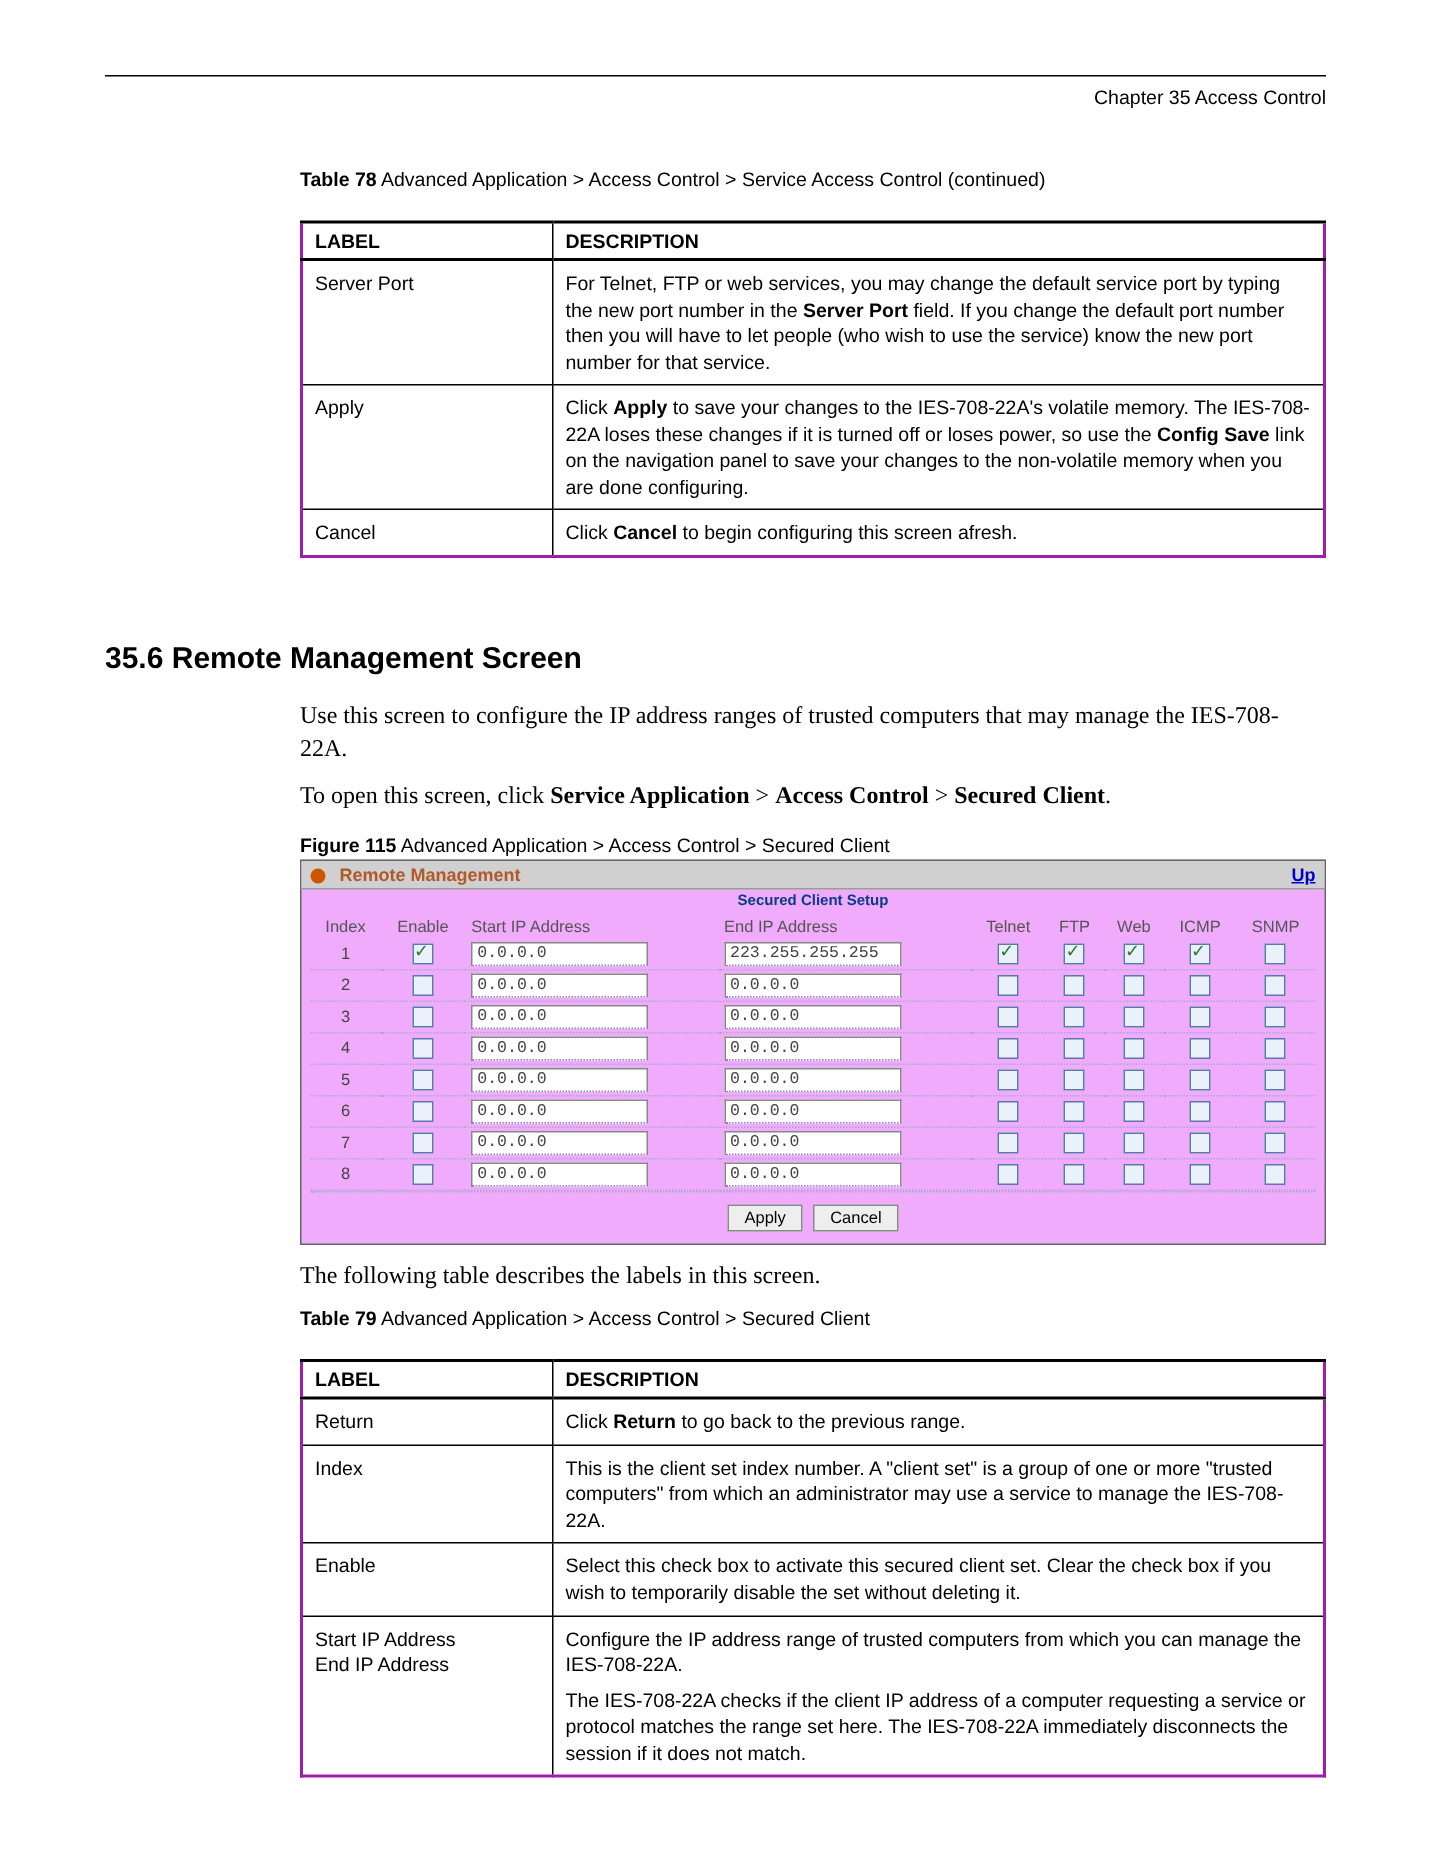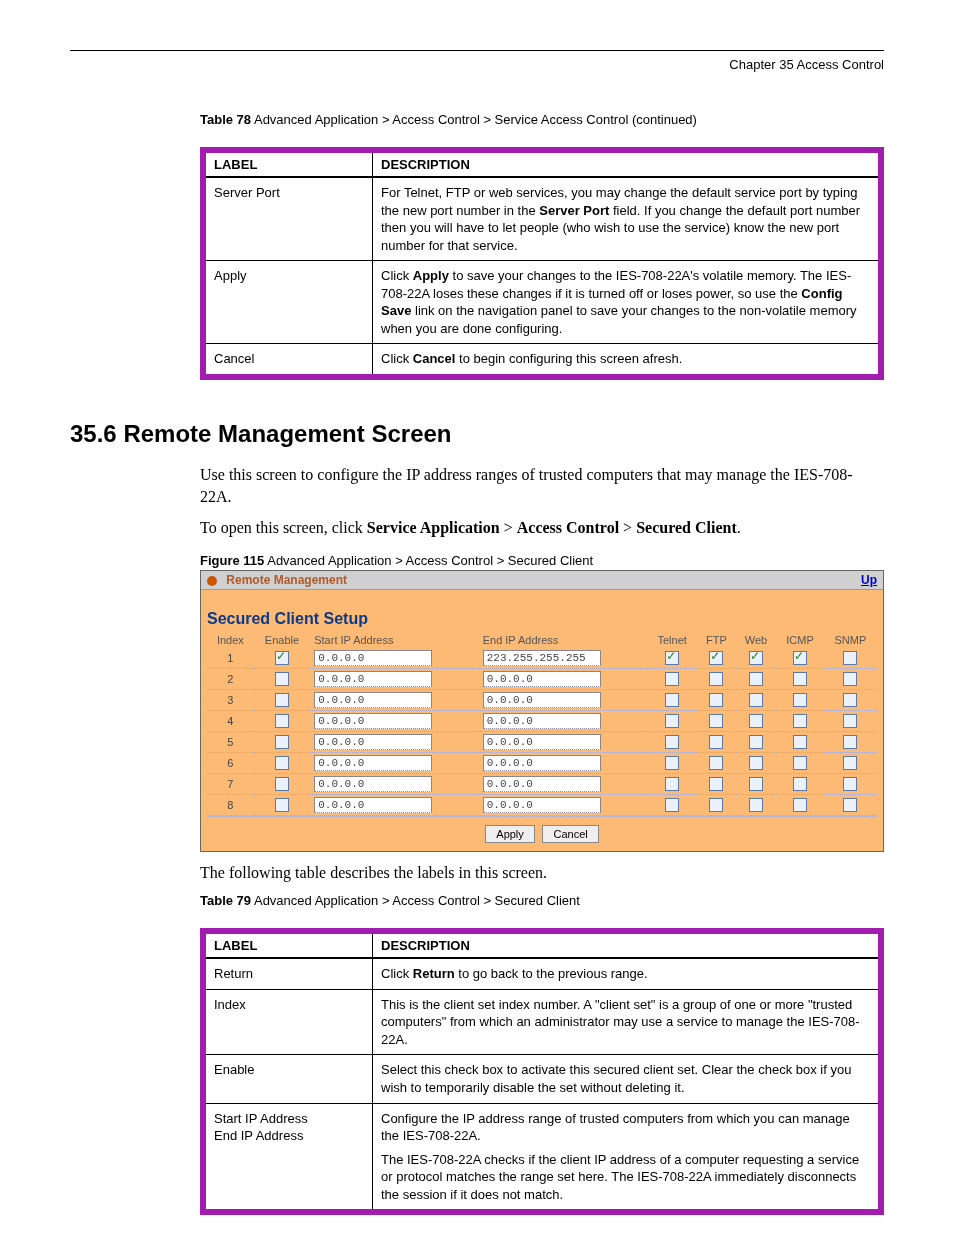--- a/index.html
+++ b/index.html
@@ -24,58 +24,58 @@
     margin-left: 130px;
   }
   .table-caption {
     font-size: 13px;
     margin-bottom: 4px;
   }
   .table-caption b { font-weight: bold; }
   table.doc-table {
     border-collapse: collapse;
     width: 100%;
-    border: 6px solid #a21caf;
+    border: 2px solid #a21caf;
     font-size: 13px;
     margin-top: 20px;
   }
   table.doc-table th {
     text-align: left;
     font-weight: bold;
     padding: 4px 8px;
     border: 1px solid #000;
     border-top: 2px solid #000;
     border-bottom: 2px solid #000;
   }
   table.doc-table td {
     padding: 6px 8px;
     border: 1px solid #000;
     vertical-align: top;
     line-height: 1.35;
   }
   .col-label { width: 150px; }
   h2.section-heading {
-    font-size: 24px;
-    font-weight: bold;
-    margin: 40px 0 16px 0;
+    font-size: 20px;
+    font-weight: bold;
+    margin: 56px 0 16px 0;
   }
   p.body {
     font-family: "Times New Roman", Times, serif;
     font-size: 16px;
     line-height: 1.35;
     margin: 10px 0;
   }
   .figure-caption {
     font-size: 13px;
     margin: 14px 0 2px 0;
   }
   
   .screenshot {
     border: 1px solid #666;
-    background: #fdba74;
+    background: #f0abfc;
   }
   .shot-titlebar {
     background: #d0d0d0;
     border-bottom: 1px solid #9b9b9b;
     padding: 2px 6px;
     font-size: 12px;
     color: #b05a29;
     font-weight: bold;
     display: flex;
     align-items: center;
@@ -87,22 +87,23 @@
     background:#cc5500;margin-right:6px;vertical-align:middle;
   }
   .shot-titlebar .up {
     color: #0000cc;
     text-decoration: underline;
     font-weight: bold;
   }
   .shot-sub {
     color: #0a3a8a;
     font-weight: bold;
-    font-size: 16px;
-    padding: 20px 6px 4px 6px;
+    font-size: 10px;
+    padding: 2px 6px 4px 6px;
+    text-align: center;
   }
   .shot-body {
     padding: 0 6px 6px 6px;
   }
   table.shot-table {
     width: 100%;
     border-collapse: collapse;
     font-size: 11px;
     color: #444;
   }

